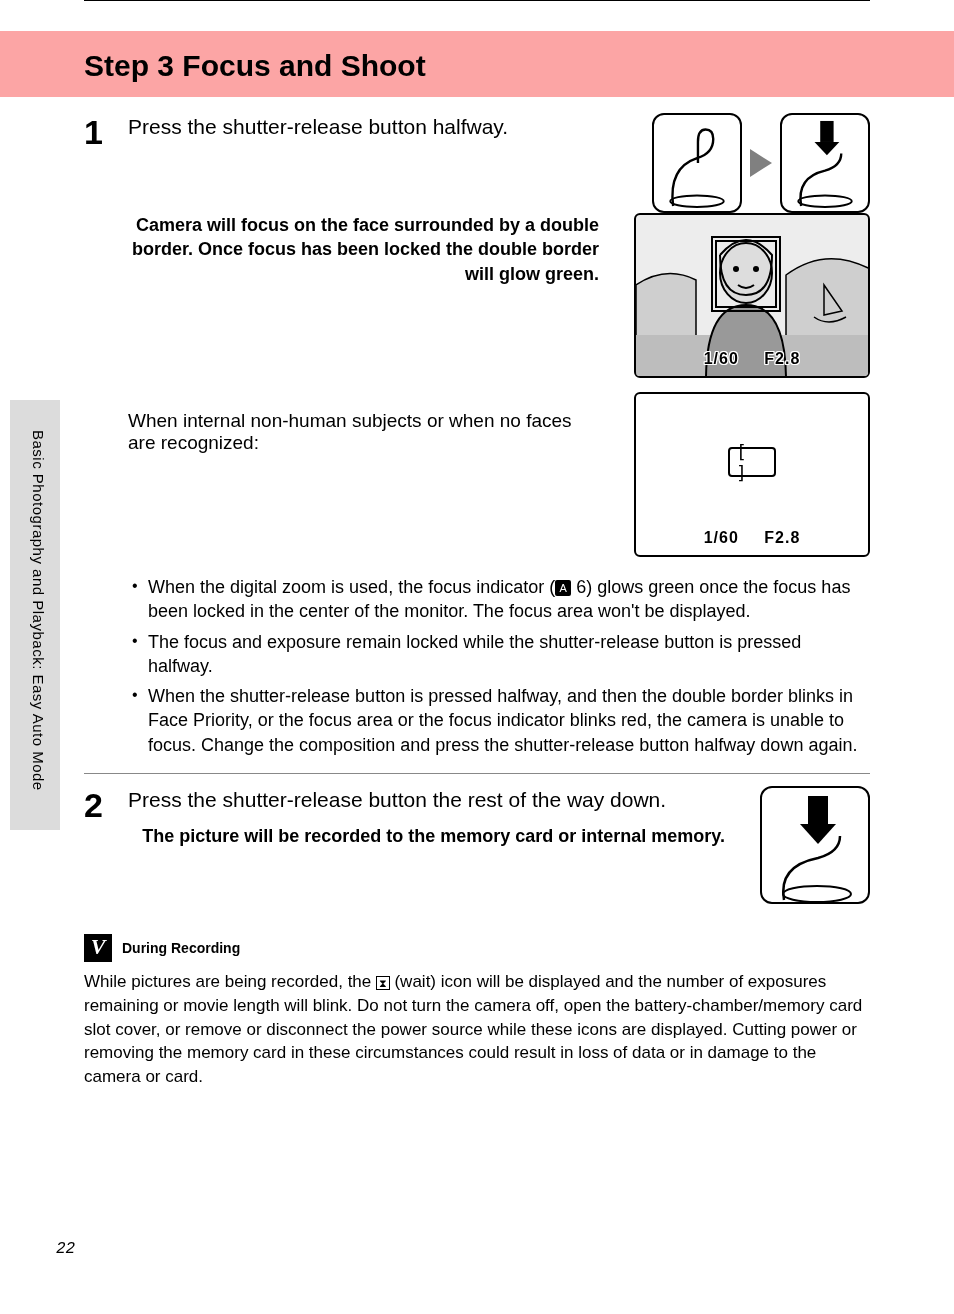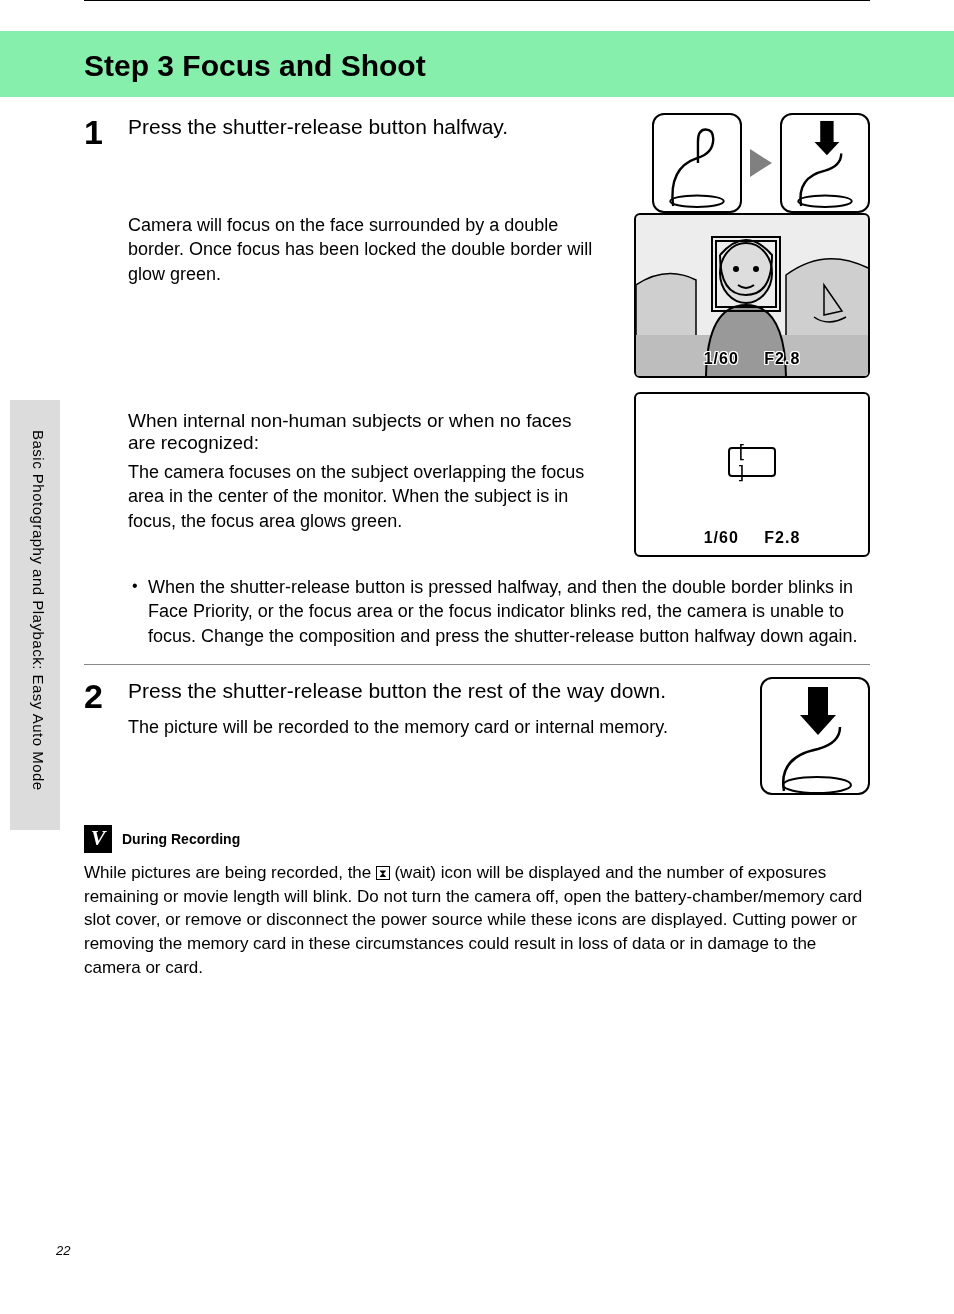--- a/index.html
+++ b/index.html
@@ -5,21 +5,21 @@
   * { box-sizing: border-box; margin: 0; padding: 0; }
   body {
     font-family: "Segoe UI", Arial, sans-serif;
     width: 954px;
     height: 1314px;
     background: #fff;
     position: relative;
     color: #000;
   }
   .header-bar {
-    background: #86efac;
+    background: #fca5a5;
     padding: 18px 0 14px 84px;
     margin-top: 30px;
   }
   .header-rule {
     border-top: 1.5px solid #000;
     margin: 0 84px 10px 84px;
   }
   .header-title {
     font-size: 30px;
     font-weight: 700;
@@ -68,23 +68,24 @@
     line-height: 1.35;
   }
   .subheading {
     font-size: 19px;
     font-weight: 400;
     margin-top: 18px;
     margin-bottom: 6px;
   }
   .para {
     font-size: 18px;
-    font-weight: 400;
+    font-weight: 700;
     line-height: 1.35;
     margin-bottom: 8px;
+    text-align: right;
   }
   .row { display: flex; gap: 35px; }
   .text-col { flex: 1; }
   .img-col { flex-shrink: 0; }
   ul.bullets {
     list-style: none;
     padding-left: 0;
     margin-top: 4px;
   }
   ul.bullets li {
@@ -212,23 +213,23 @@
     border: 1.5px solid #000;
     font-size: 11px;
     padding: 0 2px;
     vertical-align: middle;
     line-height: 1.1;
   }
   .page-num {
     position: absolute;
     left: 56px;
     bottom: 56px;
-    font-size: 13px;
+    font-size: 16px;
     font-style: italic;
-    font-family: Liberation Sans, sans-serif;
+    font-family: Liberation Mono, monospace;
   }
 </style>
 </head>
 <body>
 
 <div class="header-rule"></div>
 <div class="header-bar">
   <div class="header-title">Step 3 Focus and Shoot</div>
 </div>
 
@@ -292,34 +293,37 @@
               <span>1/60</span>
               <span>F2.8</span>
             </div>
           </div>
         </div>
       </div>
 
       <div class="row">
         <div class="text-col">
           <div class="subheading">When internal non-human subjects or when no faces are recognized:</div>
-          <div class="para">The camera focuses on the subject overlapping the focus area in the center of the monitor. When the subject is in focus, the focus area glows green.</div>
         </div>
         <div class="img-col">
           <div class="lcd" style="background:#fff">
             <div class="focus-brackets">[ ]</div>
             <div class="lcd-readout">
               <span>1/60</span>
               <span>F2.8</span>
             </div>
           </div>
         </div>
       </div>
 
       <ul class="bullets">
+        <li>
+          <span>When the digital zoom is used, the focus indicator (</span><span class="ref-icon">A</span><span> 6) glows green once the focus has been locked in the center of the monitor. The focus area won't be displayed.</span>
+        </li>
+        <li>The focus and exposure remain locked while the shutter-release button is pressed halfway.</li>
         <li>When the shutter-release button is pressed halfway, and then the double border blinks in Face Priority, or the focus area or the focus indicator blinks red, the camera is unable to focus. Change the composition and press the shutter-release button halfway down again.</li>
       </ul>
 
     </div>
   </div>
 
   <div class="step">
     <div class="step-num">2</div>
     <div class="step-body">
       <div class="row">

